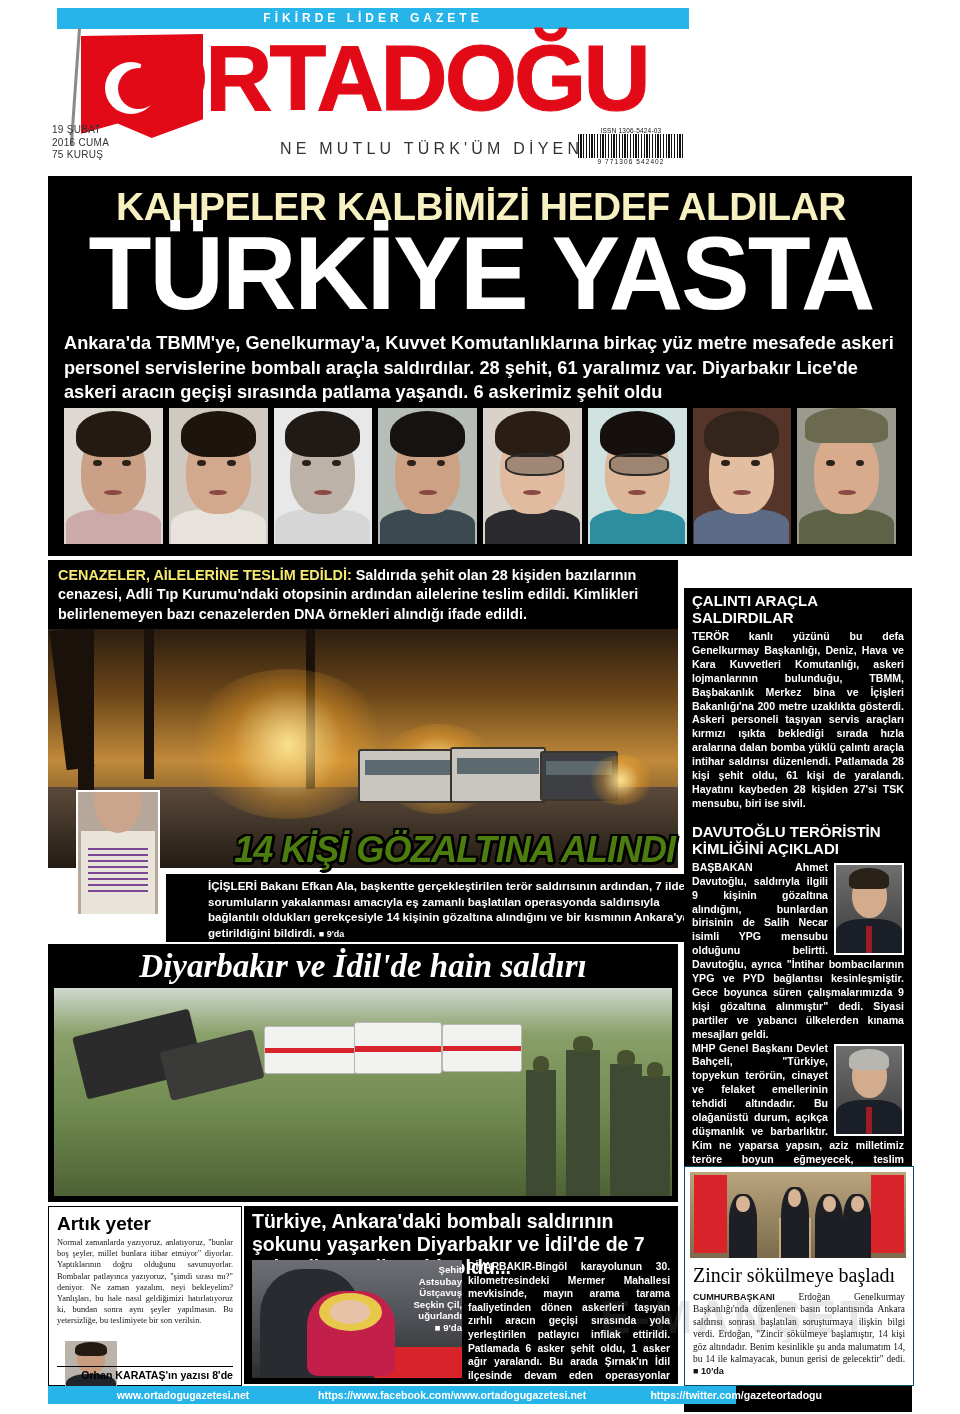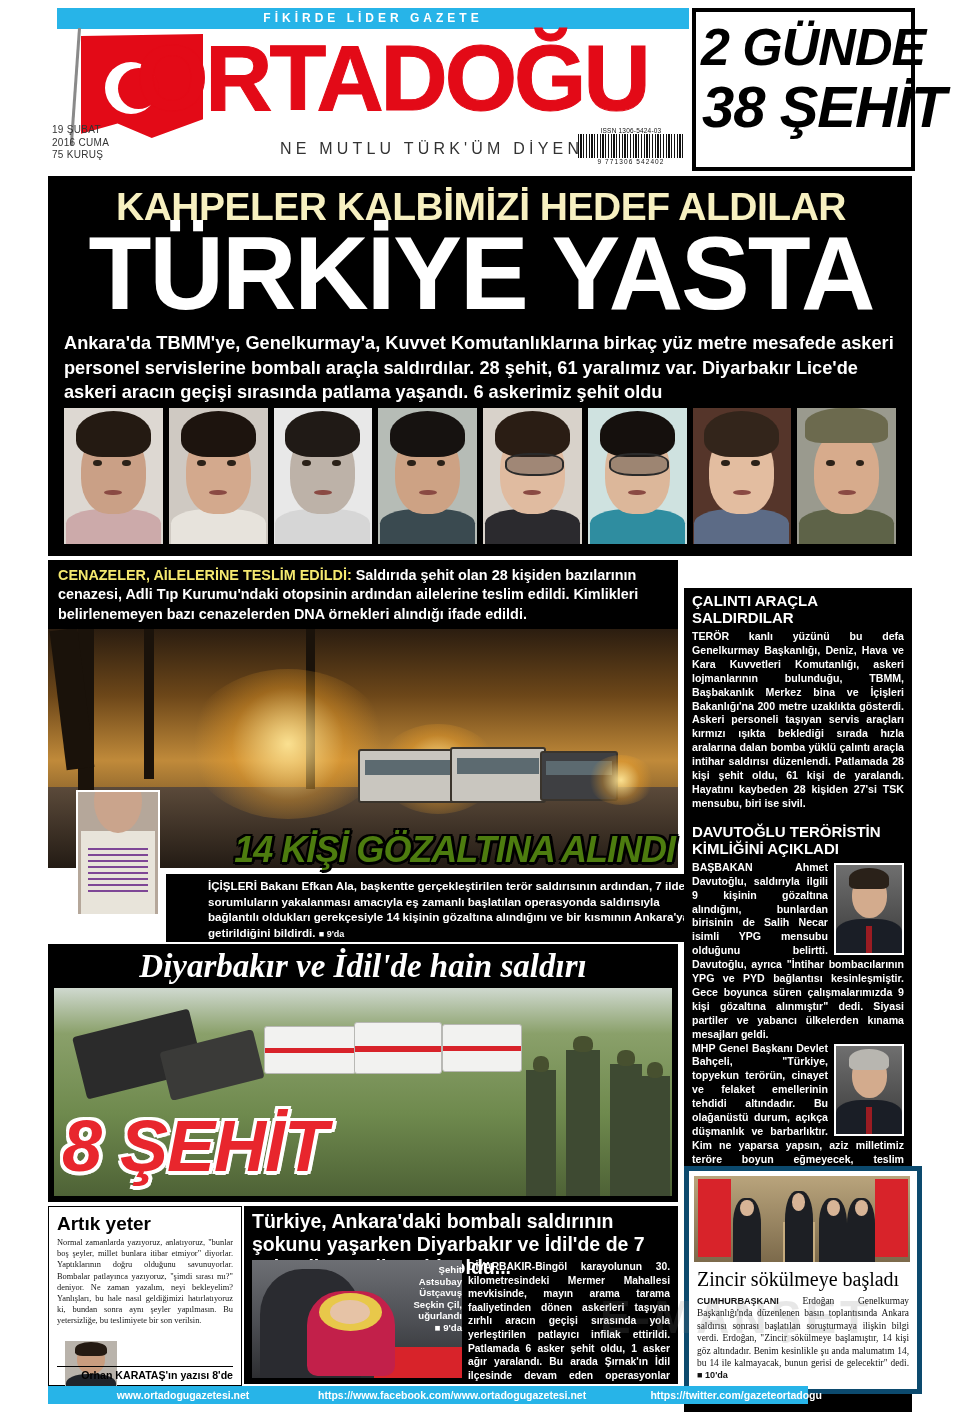--- a/index.html
+++ b/index.html
@@ -631,21 +631,21 @@
     width: 10%; height: 30%;
     background: #9b1c22;
   }
   .clearfix::after { content: ""; display: block; clear: both; }
 
   .zincir-card {
     position: absolute;
     left: 684px; top: 1166px;
     width: 228px; height: 218px;
     background: #ffffff;
-    border: 5px solid #0c4a6e;
+    border: 1px solid #0c4a6e;
     overflow: hidden;
   }
   .zc-photo {
     position: absolute;
     left: 5px; top: 5px;
     width: 216px; height: 86px;
     background: linear-gradient(180deg,#b9a47c 0%, #7c6a4b 100%);
     overflow: hidden;
   }
   .zc-flag {
@@ -687,21 +687,21 @@
     line-height: 12.4px;
     text-align: justify;
     font-family: "Liberation Serif", serif;
   }
   .zc-body b { font-family: "Liberation Sans", sans-serif; font-size: 9.1px; }
 
   
   .footer {
     position: absolute;
     left: 48px; top: 1386px;
-    width: 760px; height: 18px;
+    width: 688px; height: 18px;
     background: #27b4e8;
     display: flex;
     align-items: center;
   }
   .footer a {
     color: #ffffff;
     font-size: 10.5px;
     font-weight: bold;
     text-decoration: none;
     white-space: nowrap;
@@ -752,24 +752,20 @@
     </div>
 
     <div class="slogan">NE MUTLU TÜRK'ÜM DİYENE</div>
 
     <div class="issn-wrap">
       <span class="issn-text">ISSN 1306-5424-03</span>
       <div class="barcode"></div>
       <span class="barcode-num">9 771306 542402</span>
     </div>
 
-    <div class="promo-box">
-      <div class="promo-line promo-line1">2 GÜNDE</div>
-      <div class="promo-line promo-line2">38 ŞEHİT</div>
-    </div>
   </div>
 
   <div class="lead">
     <div class="kicker">KAHPELER KALBİMİZİ HEDEF ALDILAR</div>
     <div class="headline">TÜRKİYE YASTA</div>
     <div class="lead-deck">Ankara'da TBMM'ye, Genelkurmay'a, Kuvvet Komutanlıklarına birkaç yüz metre mesafede askeri personel servislerine bombalı araçla saldırdılar. 28 şehit, 61 yaralımız var. Diyarbakır Lice'de askeri aracın geçişi sırasında patlama yaşandı. 6 askerimiz şehit oldu</div>
 
     <div class="victims">
       <div class="victim">
         <div class="v-skin" style="background:#ddd8d2"></div>
@@ -903,21 +899,20 @@
           <div class="head"></div>
         </div>
       <div class="diy-soldier" style="left:556px; width:32px; height:132px;">
           <div class="head"></div>
         </div>
       <div class="diy-soldier" style="left:586px; width:30px; height:120px;">
           <div class="head"></div>
         </div>
     </div>
   </div>
-  <div class="sehit8">8 ŞEHİT</div>
 
   <div class="artik-box">
     <div class="artik-title">Artık yeter</div>
     <div class="artik-body">
       <div class="artik-portrait">
         <div class="ap-suit"></div>
           <div class="ap-head"></div>
           <div class="ap-hair"></div>
       </div>
       <span>Normal zamanlarda yazıyoruz, anlatıyoruz, "bunlar boş şeyler, millet bunlara itibar etmiyor" diyorlar. Yaptıklarının doğru olduğunu savunuyorlar. Bombalar patlayınca yazıyoruz, "şimdi sırası mı?" deniyor. Ne zaman yazalım, neyi bekleyelim? Yanlışları, bu hale nasıl geldiğimizi hatırlatıyoruz ki, bundan sonra aynı şeyler yapılmasın. Bu yetersizliğe, bu teslimiyete bir son verilsin.</span>

